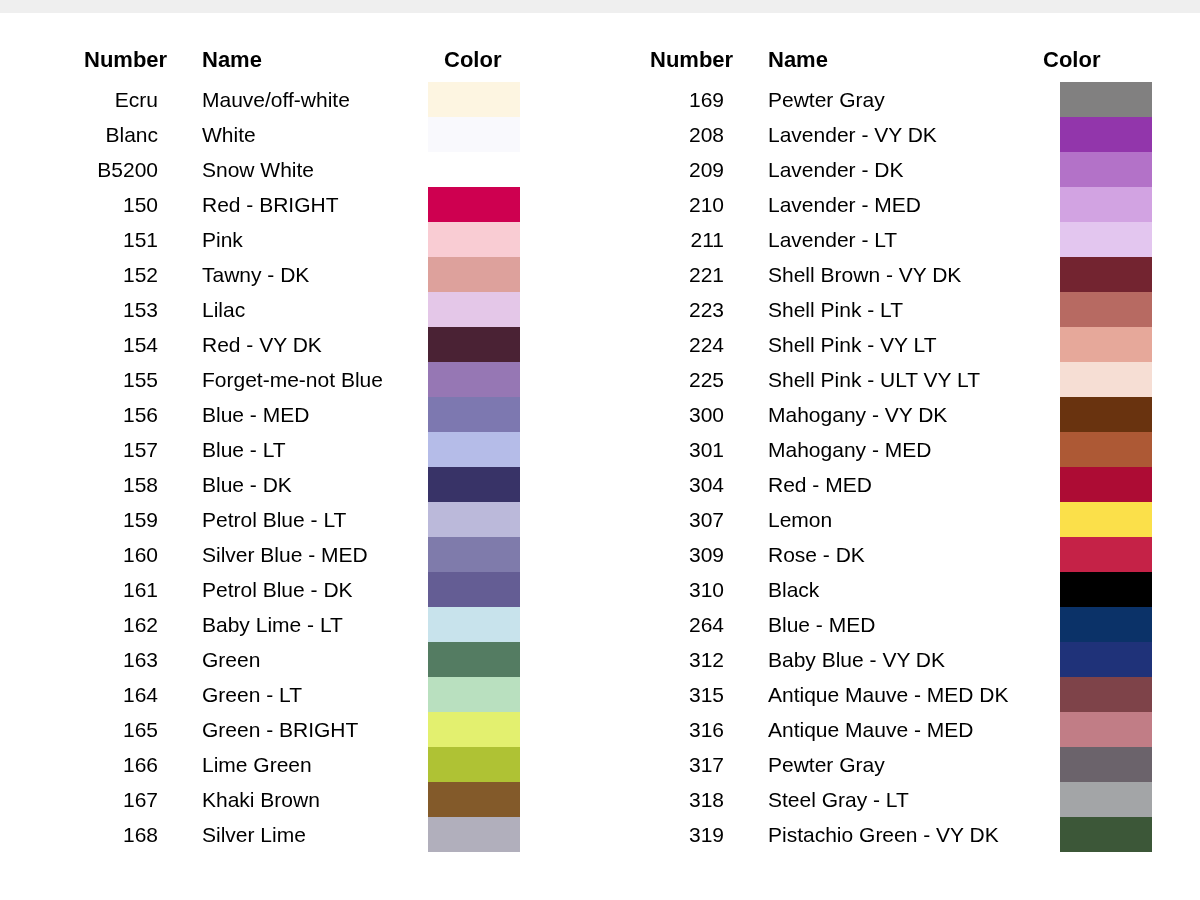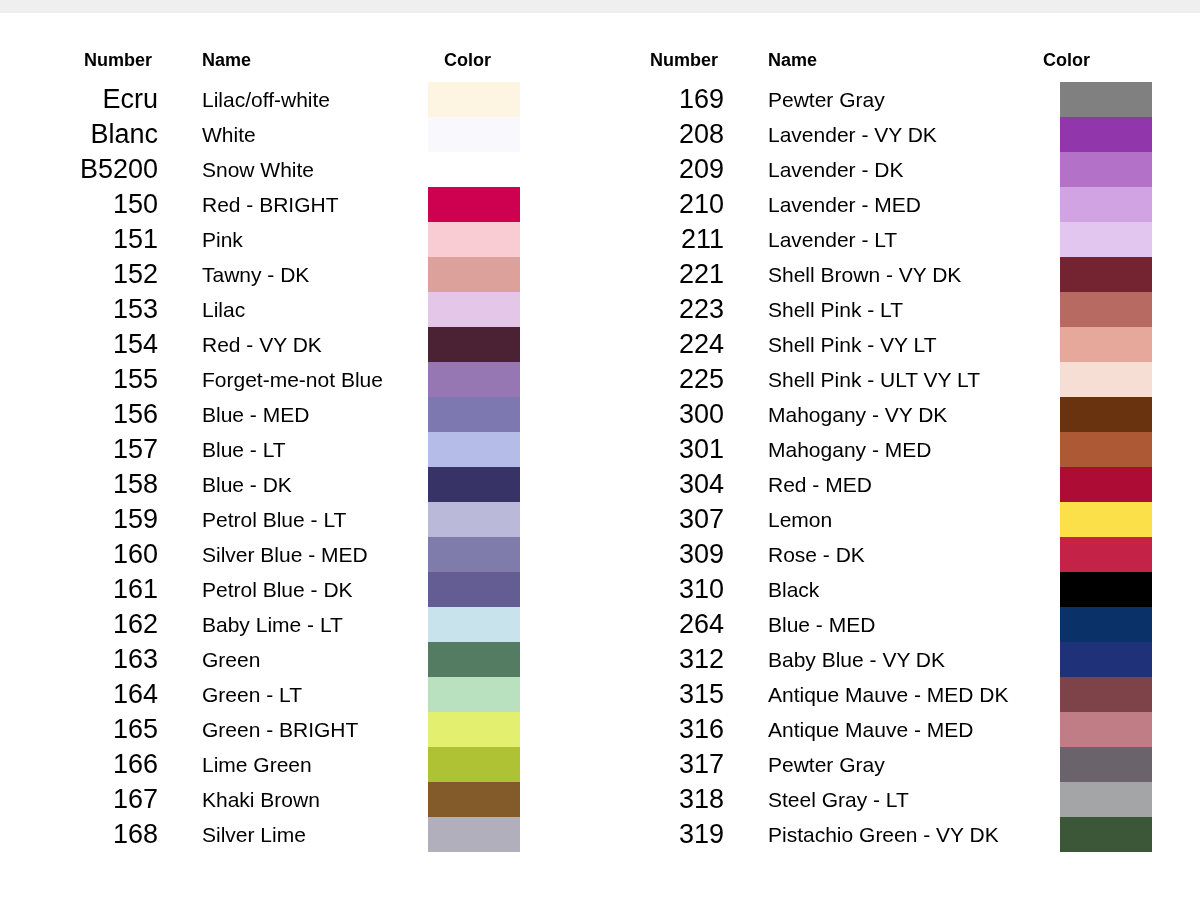--- a/index.html
+++ b/index.html
@@ -38,21 +38,21 @@
   }
   #table-left  { left: 62px;  }
   #table-right { left: 628px; }
 
   .hdr-row {
     position: relative;
     height: 34px;
   }
   .hdr {
     position: absolute;
-    font-size: 18px;
+    font-size: 22px;
     font-weight: bold;
     color: #000000;
     line-height: 24px;
     white-space: nowrap;
   }
   .hdr-number { left: 22px; }
   .hdr-name   { left: 140px; text-align: center; }
   .hdr-color  { }
 
   
@@ -67,21 +67,21 @@
     position: relative;
     height: 35px;
   }
 
   .cell-number {
     position: absolute;
     left: 0;
     top: 0;
     width: 96px;
     text-align: right;
-    font-size: 27px;
+    font-size: 21px;
     color: #000000;
     line-height: 35px;
     white-space: nowrap;
   }
   .cell-name {
     position: absolute;
     left: 140px;
     top: 0;
     font-size: 21px;
     color: #000000;
@@ -106,21 +106,21 @@
 
   <div class="chart-table" id="table-left">
     <div class="hdr-row">
       <span class="hdr hdr-number">Number</span>
       <span class="hdr hdr-name">Name</span>
       <span class="hdr hdr-color">Color</span>
     </div>
     <div class="rows" id="rows-left">
         <div class="row">
           <span class="cell-number">Ecru</span>
-          <span class="cell-name">Lilac/off-white</span>
+          <span class="cell-name">Mauve/off-white</span>
           <div class="cell-swatch" style="background-color: rgb(253, 245, 225);"></div>
         </div>
         <div class="row">
           <span class="cell-number">Blanc</span>
           <span class="cell-name">White</span>
           <div class="cell-swatch" style="background-color: rgb(249, 249, 253);"></div>
         </div>
         <div class="row">
           <span class="cell-number">B5200</span>
           <span class="cell-name">Snow White</span>

